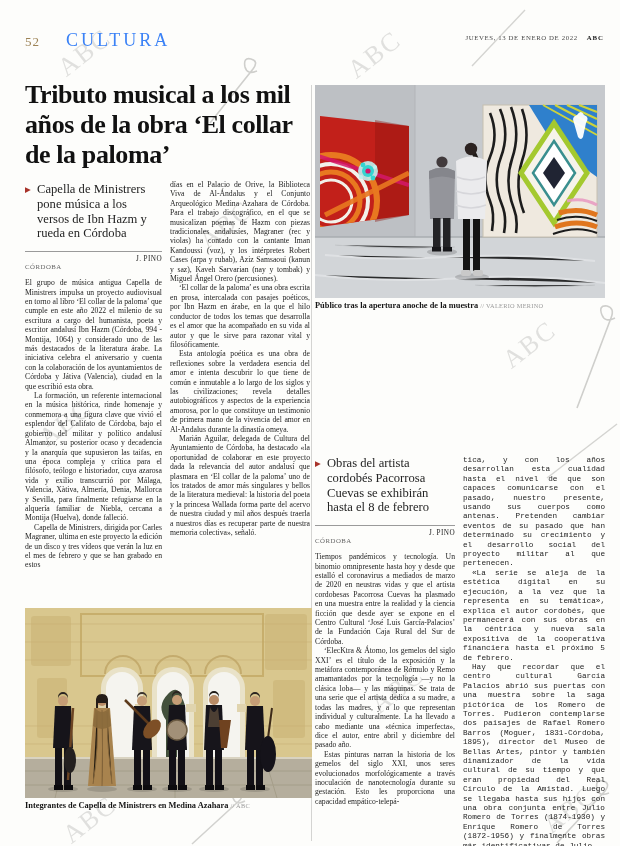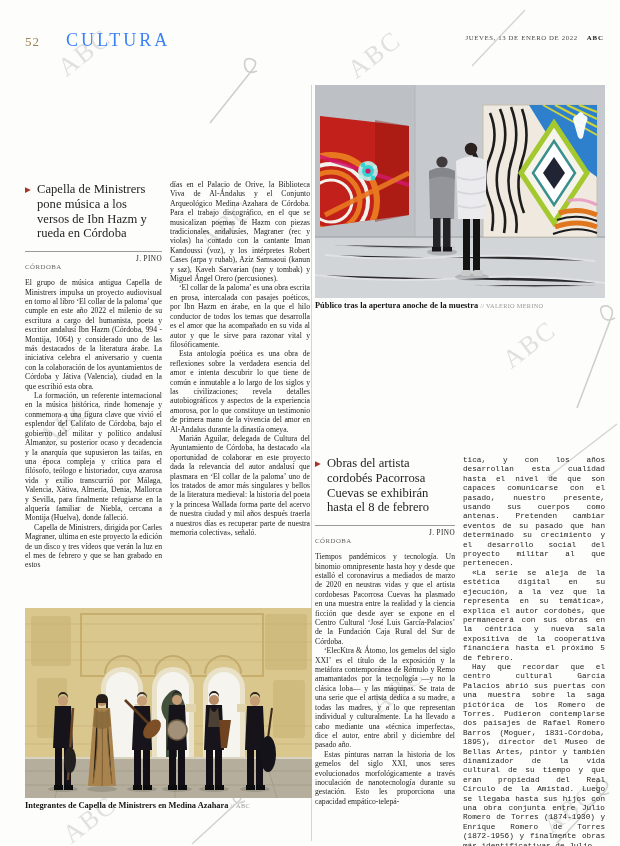--- a/index.html
+++ b/index.html
@@ -73,20 +73,21 @@
   <div class="masthead">
     <span class="page-num">52</span>
     <span class="section-name">CULTURA</span>
   </div>
   <div class="dateline">
     <span>JUEVES, 13 DE ENERO DE 2022</span><span class="brand">ABC</span>
   </div>
 
   <div class="v-divider"></div>
 
+  <h1 class="headline" style="left:25px;top:80px;width:287px;margin:0;">Tributo musical a los mil años de la obra ‘El collar de la paloma’</h1>
 
   <div class="col" style="left:25px;top:182px;width:137px;">
     <div class="standfirst">
       <span class="bullet">▶</span>
       <span class="standfirst-text">Capella de Ministrers pone música a los versos de Ibn Hazm y rueda en Córdoba</span>
     </div>
     <hr class="byline-rule">
     <div class="byline">J. PINO</div>
     <div class="place">CÓRDOBA</div>
     <div class="body">

